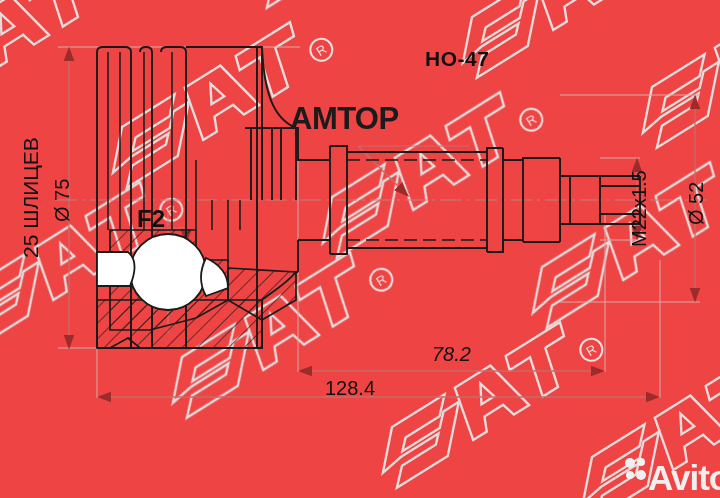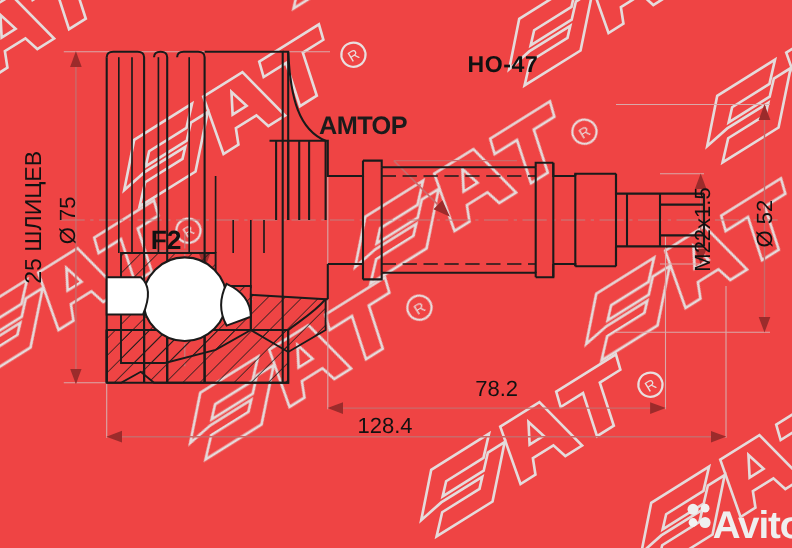--- a/index.html
+++ b/index.html
@@ -42,21 +42,21 @@
   }
   .t-spline {
     font-size: 21px;
     font-weight: normal;
   }
   .t-f2 {
     font-size: 24px;
     font-weight: bold;
   }
   .t-wm-amtop {
-    font-size: 23px;
+    font-size: 31px;
     font-weight: bold;
     color: #1b1b1b;
     letter-spacing: -0.5px;
   }
   .rot90 {
     transform: rotate(-90deg);
     transform-origin: left top;
   }
   .t-avito {
     position: absolute;
@@ -259,21 +259,21 @@
   <div class="txt t-spline rot90" style="left:20px; top:258px;">25 ШЛИЦЕВ</div>
 
   <div class="txt t-dim rot90" style="left:52px; top:222px;">Ø 75</div>
 
   <div class="txt t-dim rot90" style="left:629px; top:247px;">M22x1.5</div>
 
   <div class="txt t-dim rot90" style="left:686px; top:225px;">Ø 52</div>
 
   <div class="txt t-f2" style="left:137px; top:207px;">F2</div>
 
-  <div class="txt t-dim" style="left:432px; top:344px;">78.2</div>
+  <div class="txt t-dim" style="left:432px; top:344px;font-style:italic;">78.2</div>
 
   <div class="txt t-dim" style="left:325px; top:378px;">128.4</div>
 
   <div class="t-avito" style="left:648px; top:458px;">Avito</div>
   <svg style="position:absolute; left:624px; top:456px; width:24px; height:26px;" viewBox="0 0 24 26">
     <circle cx="6" cy="7" r="5" fill="#efefef"></circle>
     <circle cx="17" cy="6" r="4" fill="#f2f2f2"></circle>
     <circle cx="6" cy="19" r="4" fill="#f2f2f2"></circle>
     <circle cx="17" cy="19" r="5" fill="#efefef"></circle>
   </svg>

